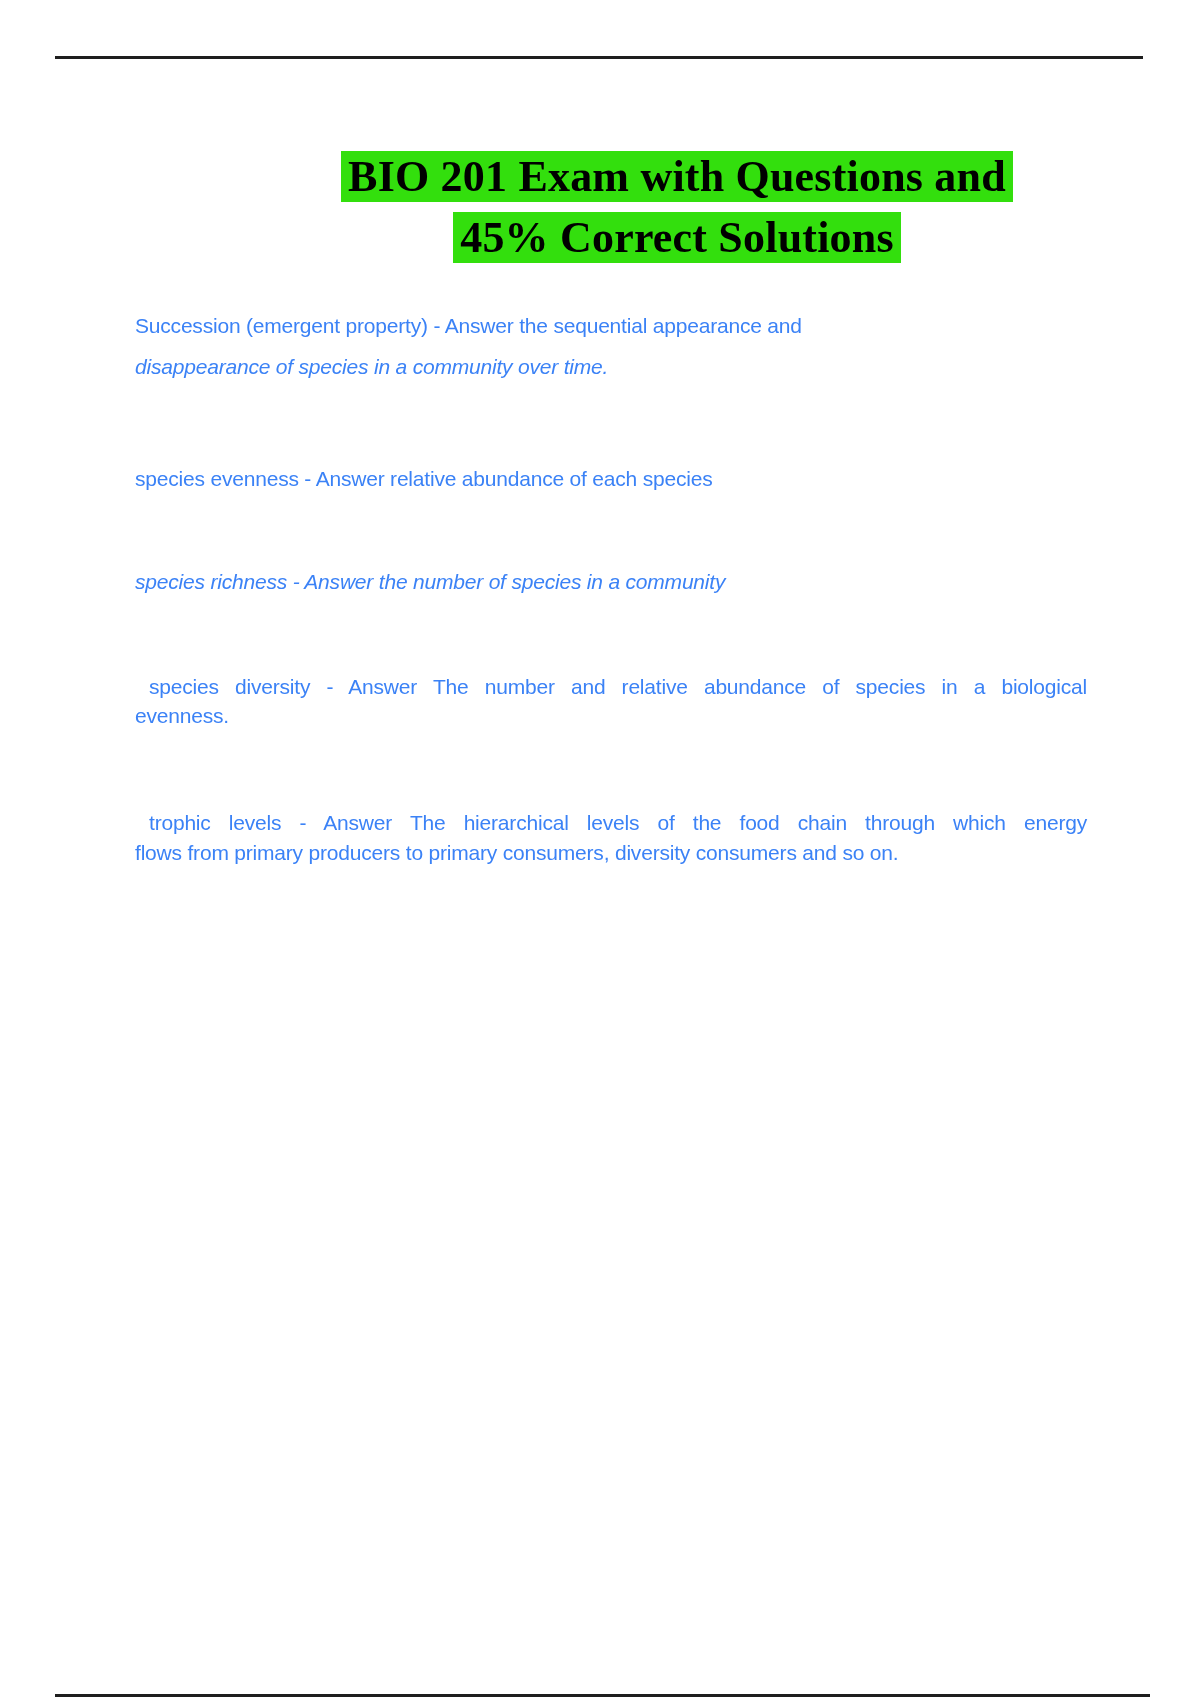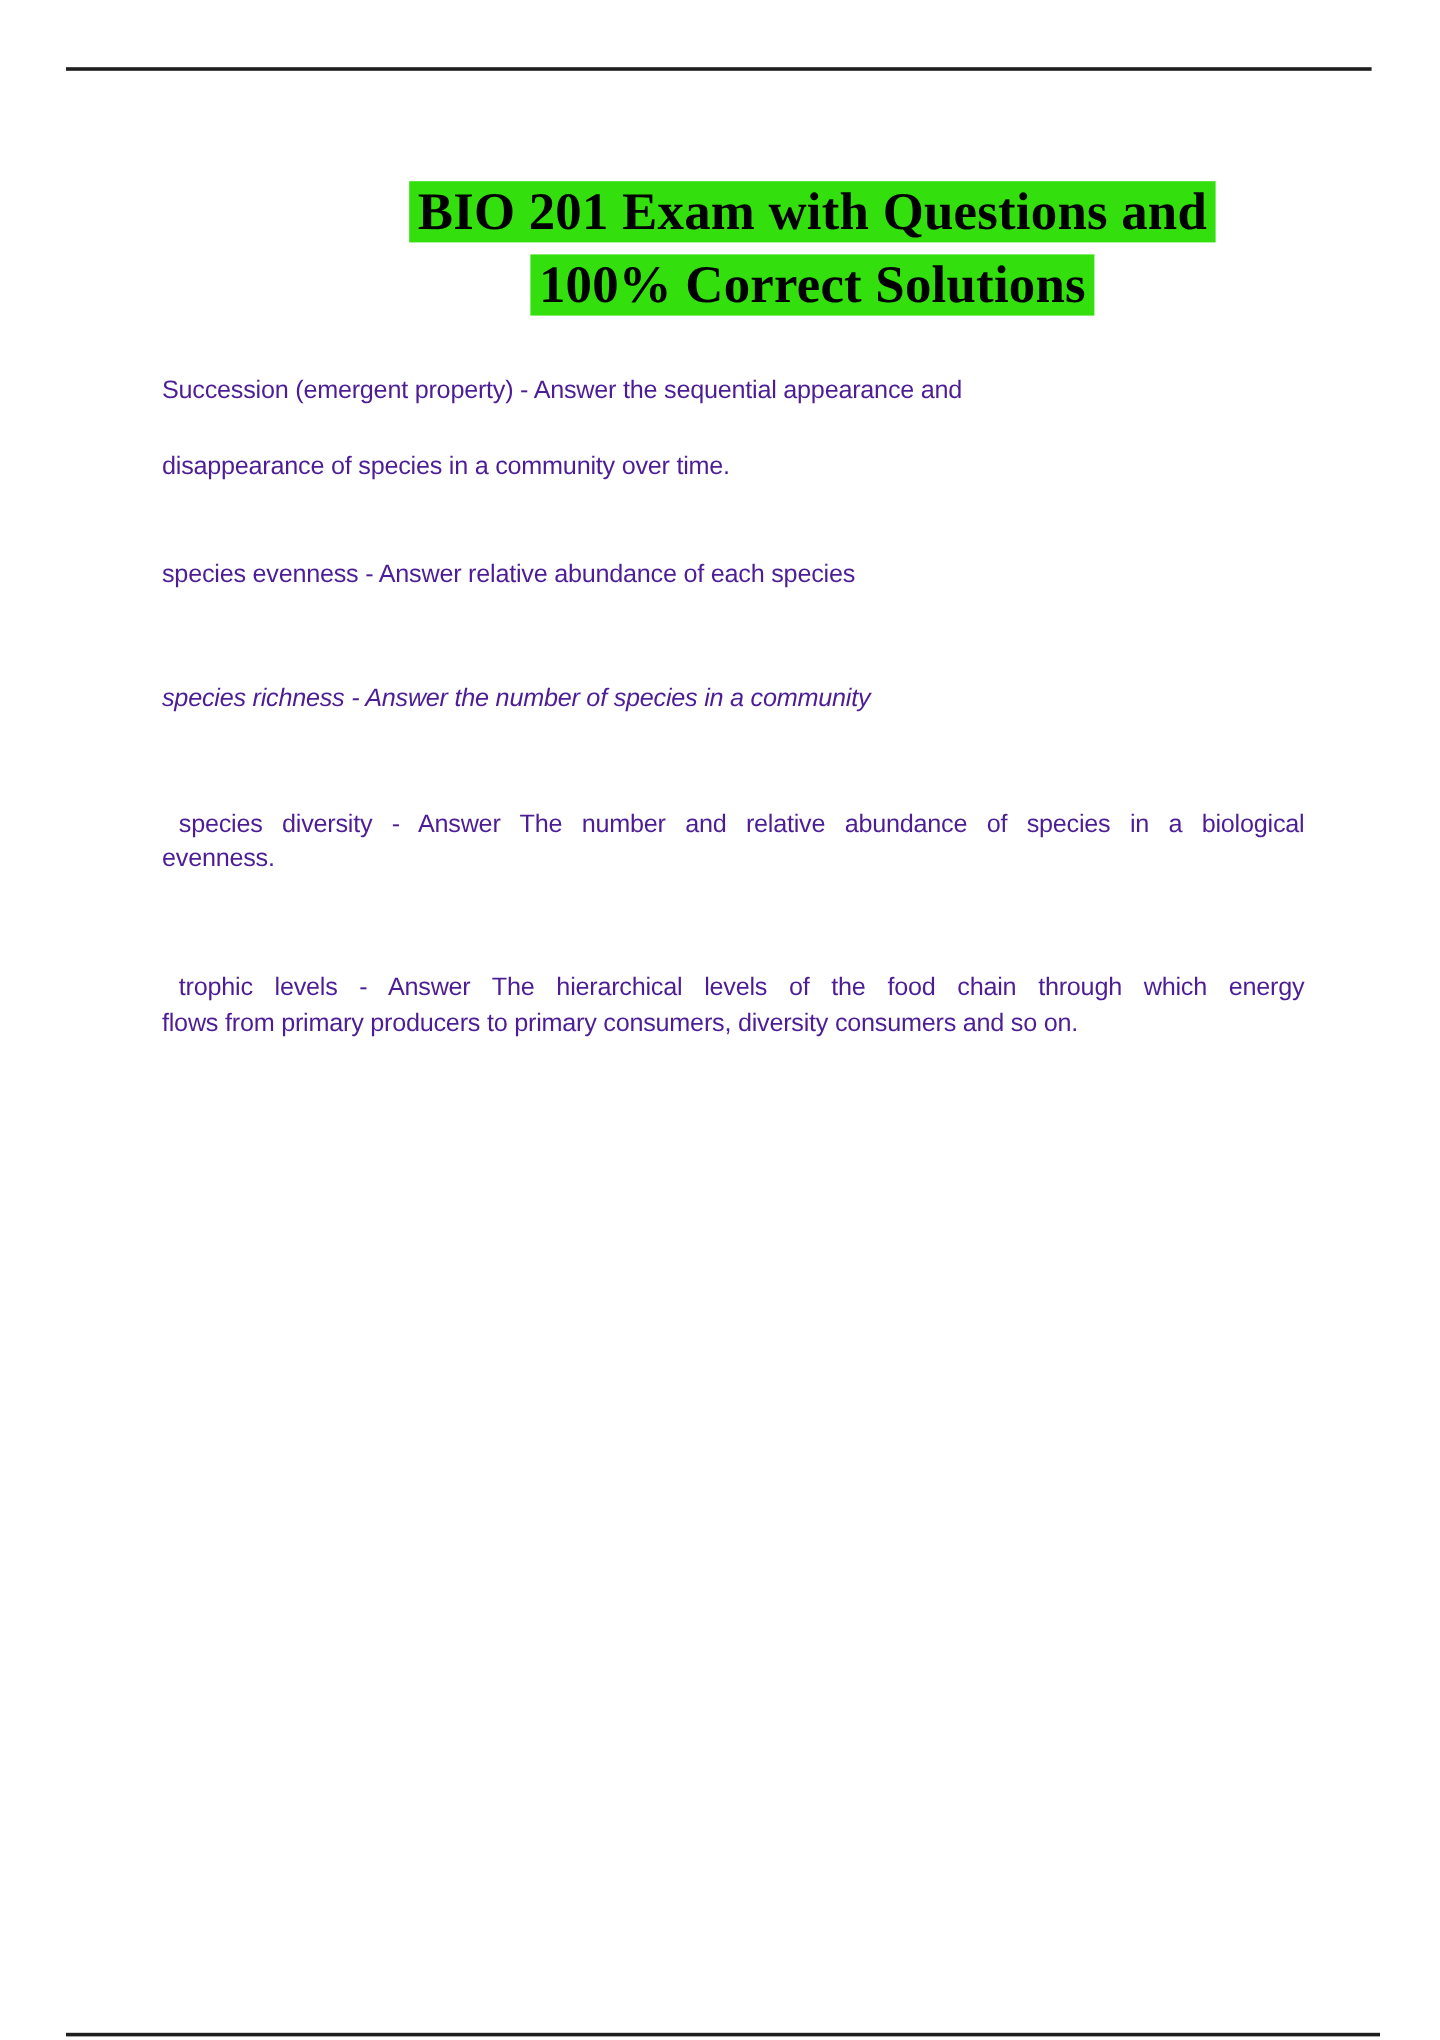--- a/index.html
+++ b/index.html
@@ -40,49 +40,49 @@
   .doc-title .hl {
     background: #33DF0D;
     padding: 1px 7px;
   }
 
   .bline {
     position: absolute;
     left: 135px;
     font-size: 21px;
     letter-spacing: -0.2px;
-    color: #4c1d95;
+    color: #3b82f6;
     white-space: nowrap;
   }
   .bline.just {
     white-space: normal;
     width: 938px;
     text-align: justify;
     text-align-last: justify;
     margin-left: 14px;
   }
   .p1l1 { top: 314px; }
-  .p1l2 { top: 377px; }
+  .p1l2 { top: 355px; font-style: italic; }
   .p2l1 { top: 467px; }
   .p3l1 { top: 570px; font-style: italic; }
   .p4l1 { top: 675px; }
   .p4l2 { top: 704px; }
   .p5l1 { top: 811px; }
   .p5l2 { top: 841px; }
 </style>
 </head>
 <body>
 
 <div class="page">
 
   <div class="rule rule-top"></div>
 
   <h1 class="doc-title" style="margin:0;">
     <span class="hl">BIO 201 Exam with Questions and</span><br>
-    <span class="hl">100% Correct Solutions</span>
+    <span class="hl">45% Correct Solutions</span>
   </h1>
 
   <div>
     <div class="bline p1l1">Succession (emergent property) - Answer the sequential appearance and</div>
     <div class="bline p1l2">disappearance of species in a community over time.</div>
   </div>
 
   <div>
     <div class="bline p2l1">species evenness - Answer relative abundance of each species</div>
   </div>

